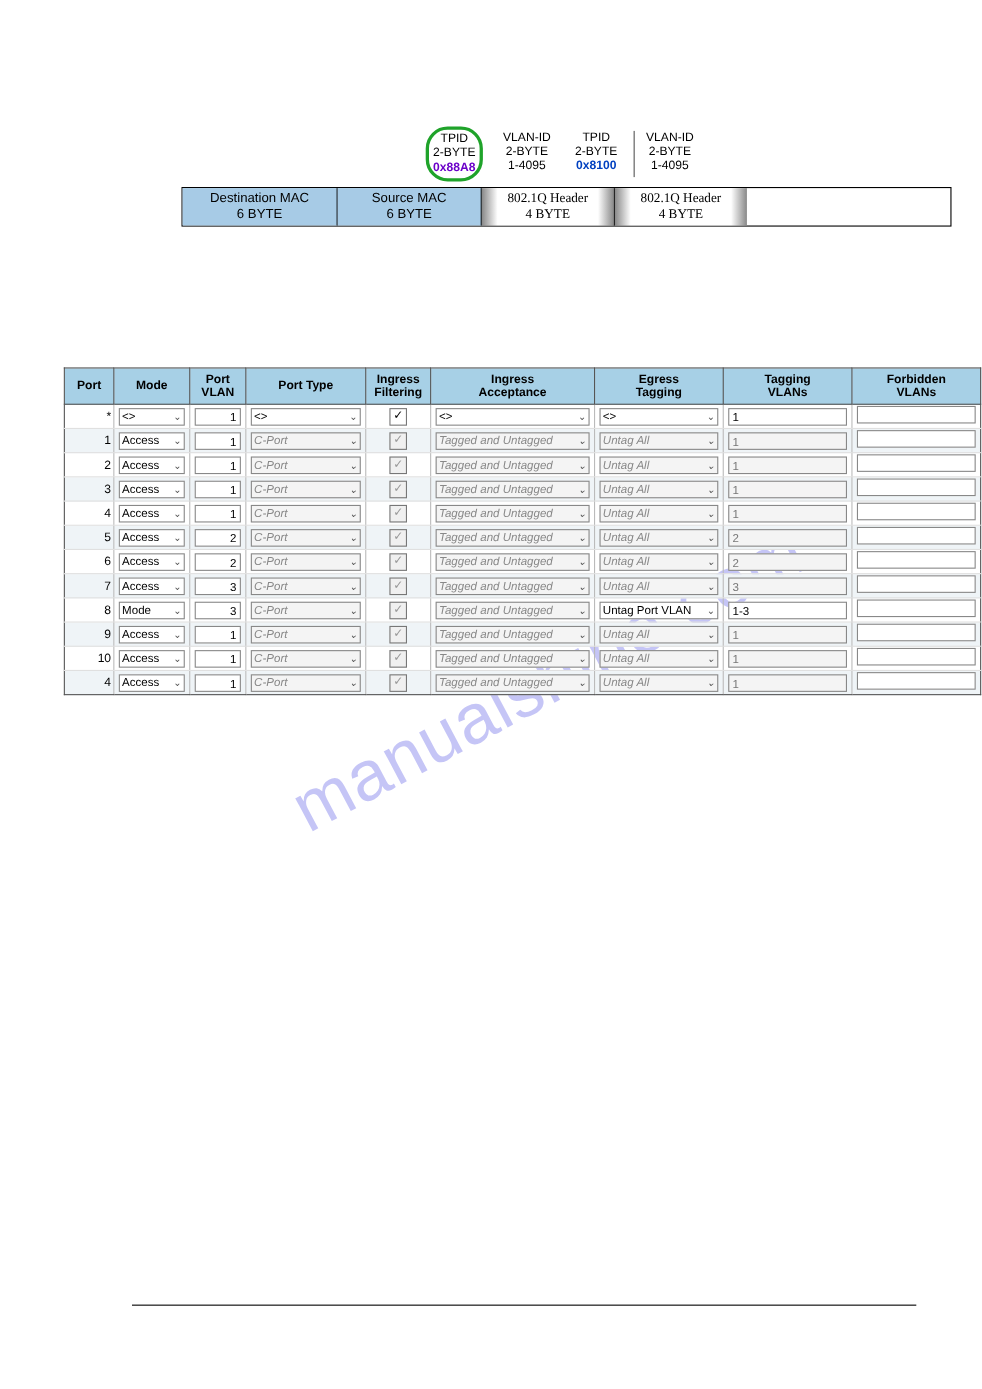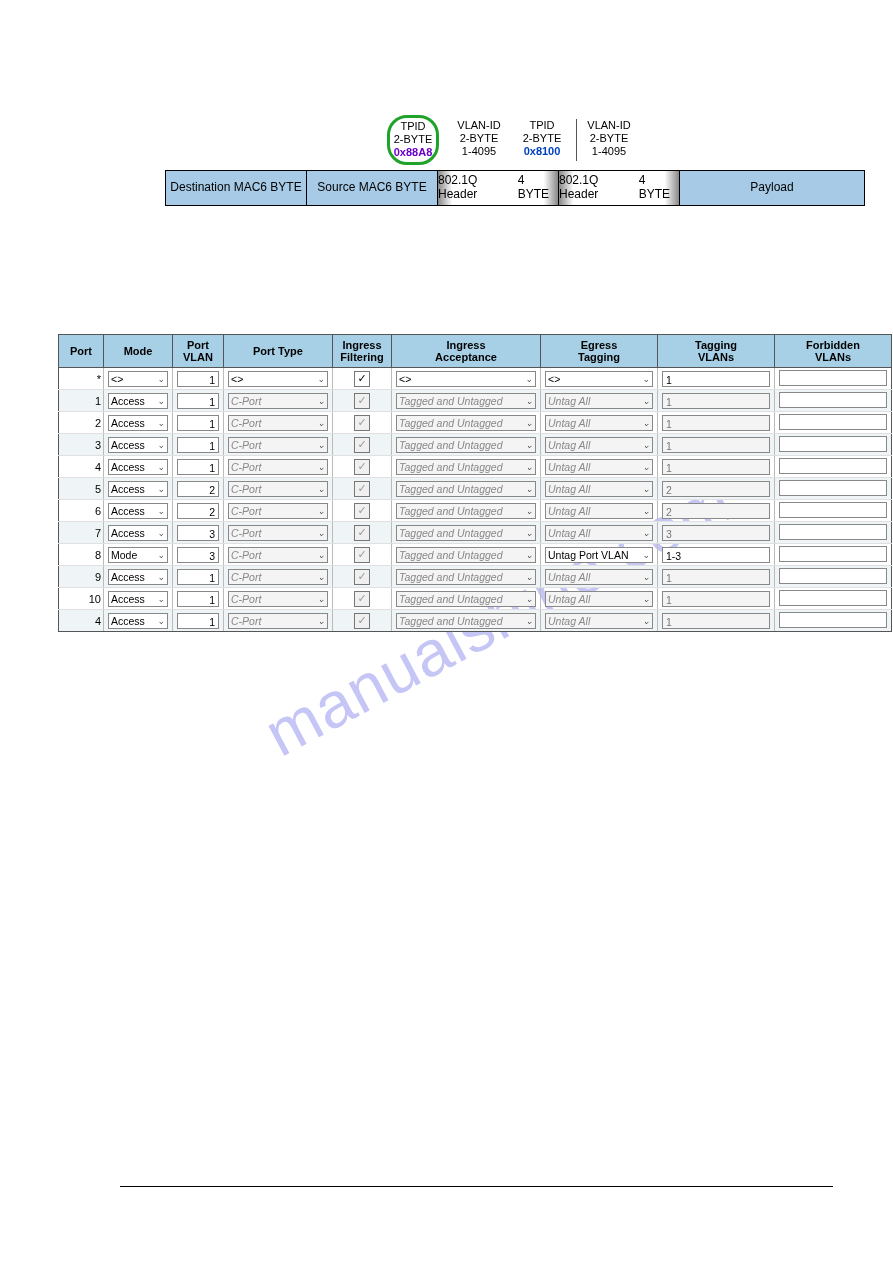--- a/index.html
+++ b/index.html
@@ -44,30 +44,30 @@
   .vsep1 { left: 411px; }
   .purple { color: #6b00c9; font-weight: bold; }
   .blue2  { color: #0040c0; font-weight: bold; }
 
   .frame-row {
     display: flex;
     height: 34px;
     border: 1px solid #000;
   }
   .seg {
-    display:flex; align-items:center; justify-content:center;
+    display:flex; flex-direction:column; align-items:center; justify-content:center;
     font-size: 12px; line-height:1.15;
     border-right: 1px solid #000;
   }
   .seg:last-child { border-right: none; }
   .seg-blue { background: #a7cbe6; }
   .seg-grad { background: linear-gradient(to right, #888 0%, #fff 12%, #fff 88%, #888 100%); }
   .w-dest { width: 140px; }
   .w-src  { width: 130px; }
-  .w-hdr  { width: 120px; }
+  .w-hdr  { width: 120px; font-family: Liberation Serif, serif; }
   .w-pay  { flex: 1; }
 
   
   .vlan-table {
     position: absolute;
     top: 334px;
     left: 58px;
     border-collapse: collapse;
     font-size: 11px;
   }
@@ -187,23 +187,20 @@
         <span>Source MAC</span>
         <span>6 BYTE</span>
       </div>
       <div class="seg seg-grad w-hdr">
         <span>802.1Q Header</span>
         <span>4 BYTE</span>
       </div>
       <div class="seg seg-grad w-hdr">
         <span>802.1Q Header</span>
         <span>4 BYTE</span>
-      </div>
-      <div class="seg seg-blue w-pay">
-        <span>Payload</span>
       </div>
     </div>
   </div>
 
   <table class="vlan-table">
     <thead>
       <tr>
         <th class="col-port">Port</th>
         <th class="col-mode">Mode</th>
         <th class="col-pvlan">

